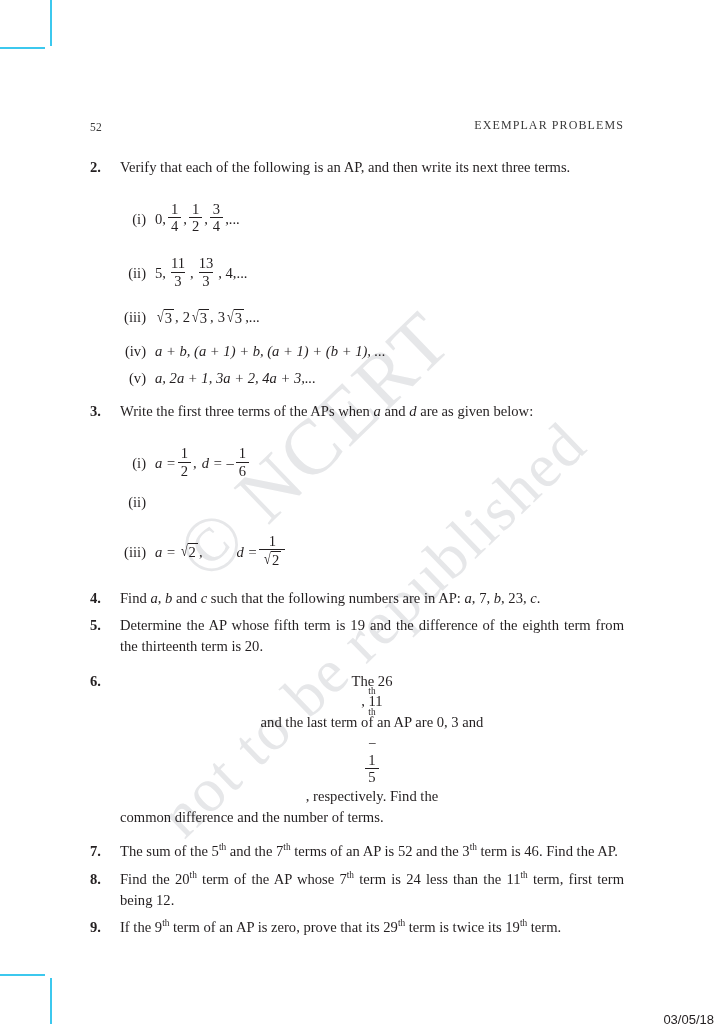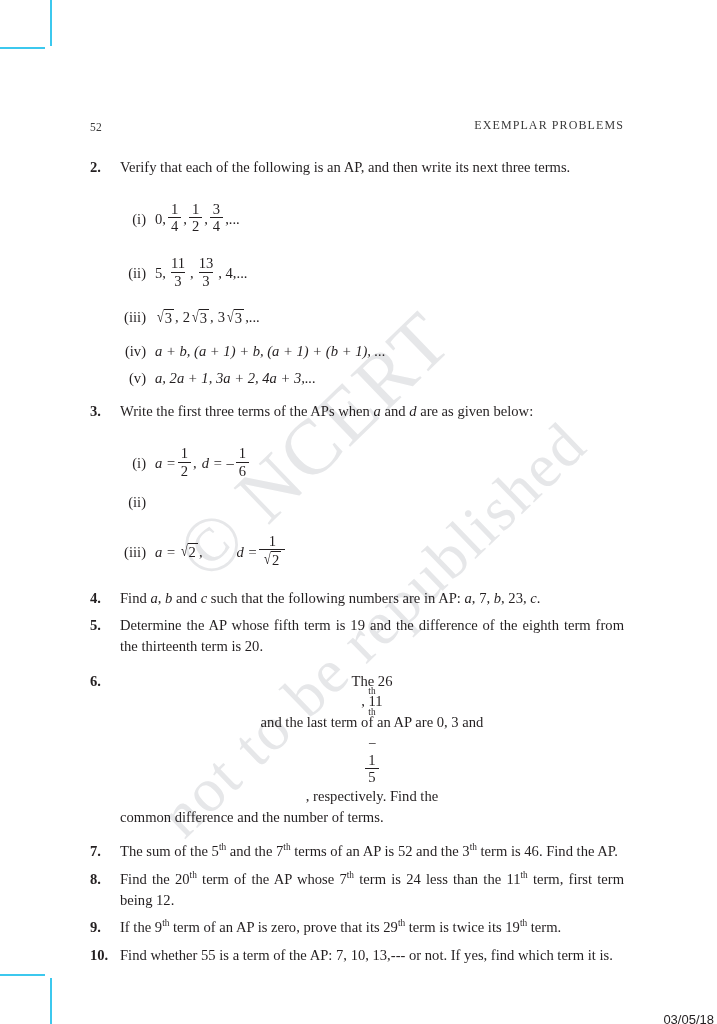--- a/index.html
+++ b/index.html
@@ -410,21 +410,17 @@
       </span>
     </div>
 
     <div class="q-row">
       <span class="q-num">9.</span>
       <span class="q-body nojust">
         <span>If the 9</span><sup>th</sup><span> term of an AP is zero, prove that its 29</span><sup>th</sup><span> term is twice its 19</span><sup>th</sup><span> term.</span>
       </span>
     </div>
 
-    <div class="q-row">
-      <span class="q-num">10.</span>
-      <span class="q-body">Find whether 55 is a term of the AP: 7, 10, 13,--- or not. If yes, find which term it is.</span>
-    </div>
 
   </div>
 
   <div id="footer-date" style="left:90px;">03/05/18</div>
 </div>
 
 </body></html>

